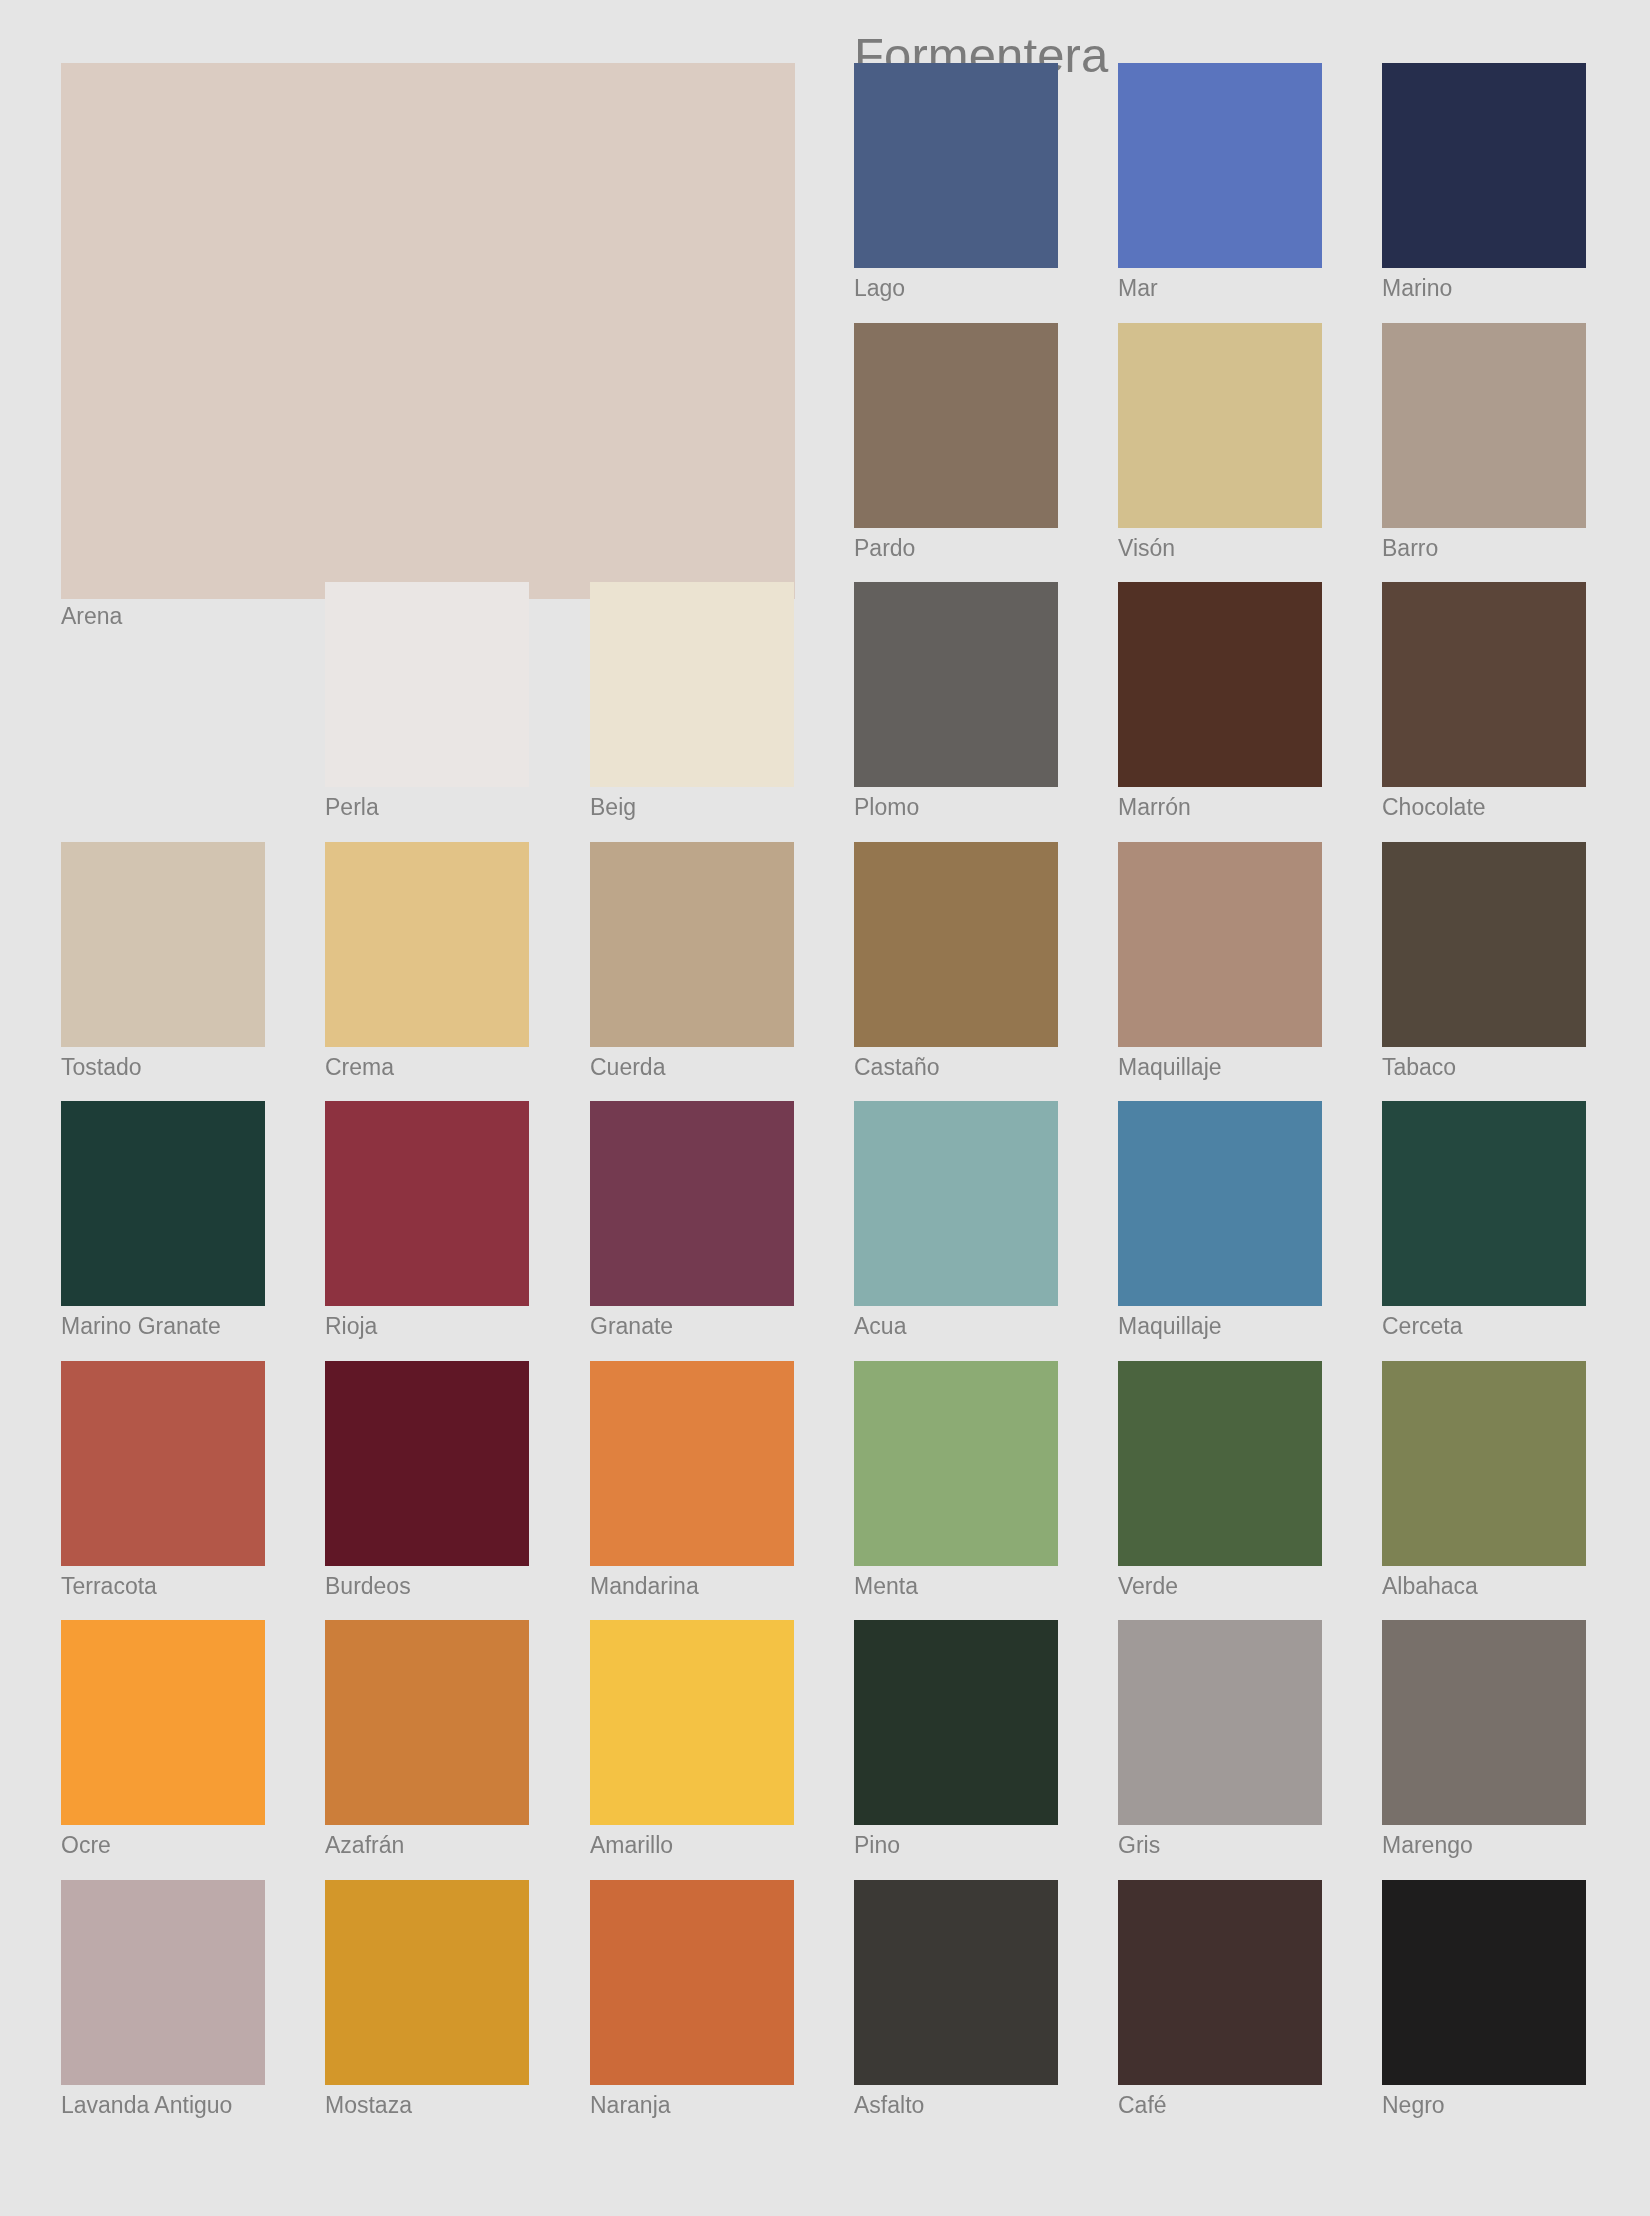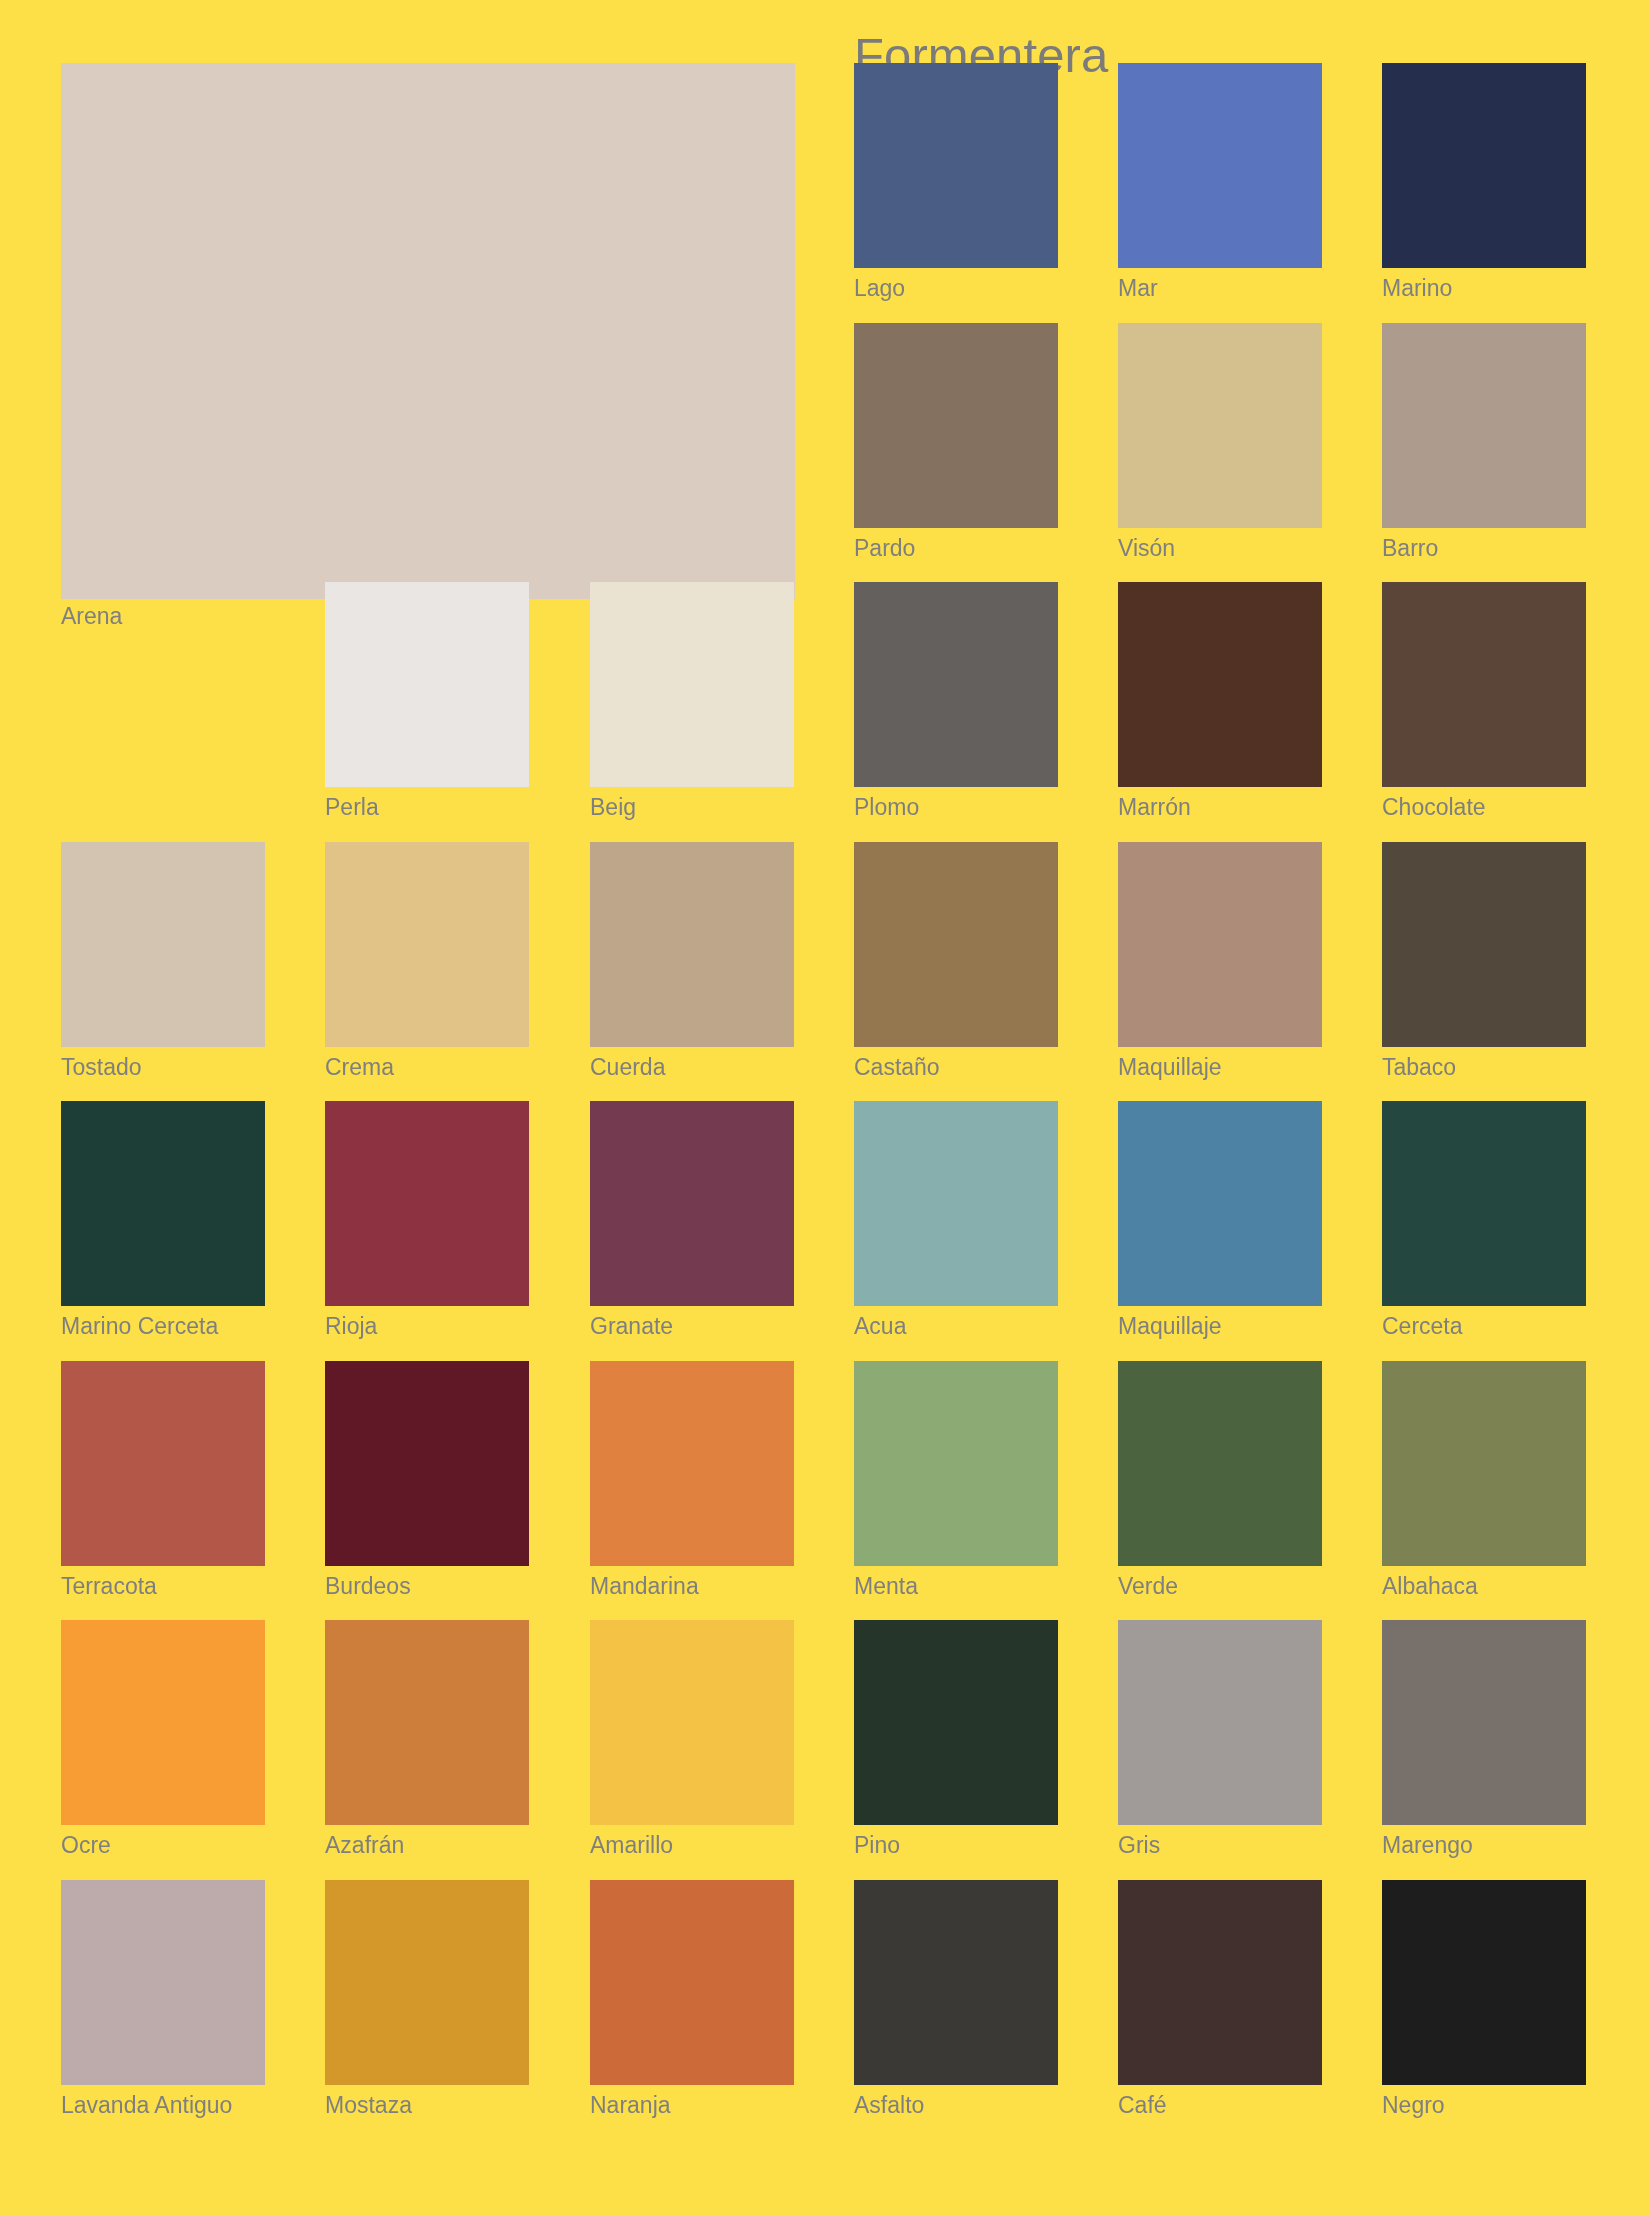--- a/index.html
+++ b/index.html
@@ -5,21 +5,21 @@
   * { margin:0; padding:0; box-sizing:border-box; }
   html, body {
     width:1650px; height:2216px;
     background:#ffffff;
     font-family:"Liberation Sans", sans-serif;
     overflow:hidden;
   }
   #page {
     position:relative;
     width:1650px; height:2216px;
-    background:#fde047;
+    background:#e5e5e5;
   }
   
   #title {
     position:absolute;
     left:854px; top:29px;
     font-size:49px;
     font-weight:400;
     color:#7b7b7b;
     letter-spacing:0.1px;
     line-height:1.08;
@@ -127,21 +127,21 @@
       <div class="cell g" style="left: 1118px; top: 842px;">
         <div class="chip" style="background: rgb(173, 140, 121);"></div>
         <div class="cap">Maquillaje</div>
       </div>
       <div class="cell g" style="left: 1382px; top: 842px;">
         <div class="chip" style="background: rgb(83, 72, 60);"></div>
         <div class="cap">Tabaco</div>
       </div>
       <div class="cell g" style="left: 61px; top: 1101px;">
         <div class="chip" style="background: rgb(29, 61, 55);"></div>
-        <div class="cap">Marino Cerceta</div>
+        <div class="cap">Marino Granate</div>
       </div>
       <div class="cell g" style="left: 325px; top: 1101px;">
         <div class="chip" style="background: rgb(141, 50, 64);"></div>
         <div class="cap">Rioja</div>
       </div>
       <div class="cell g" style="left: 590px; top: 1101px;">
         <div class="chip" style="background: rgb(116, 58, 80);"></div>
         <div class="cap">Granate</div>
       </div>
       <div class="cell g" style="left: 854px; top: 1101px;">

